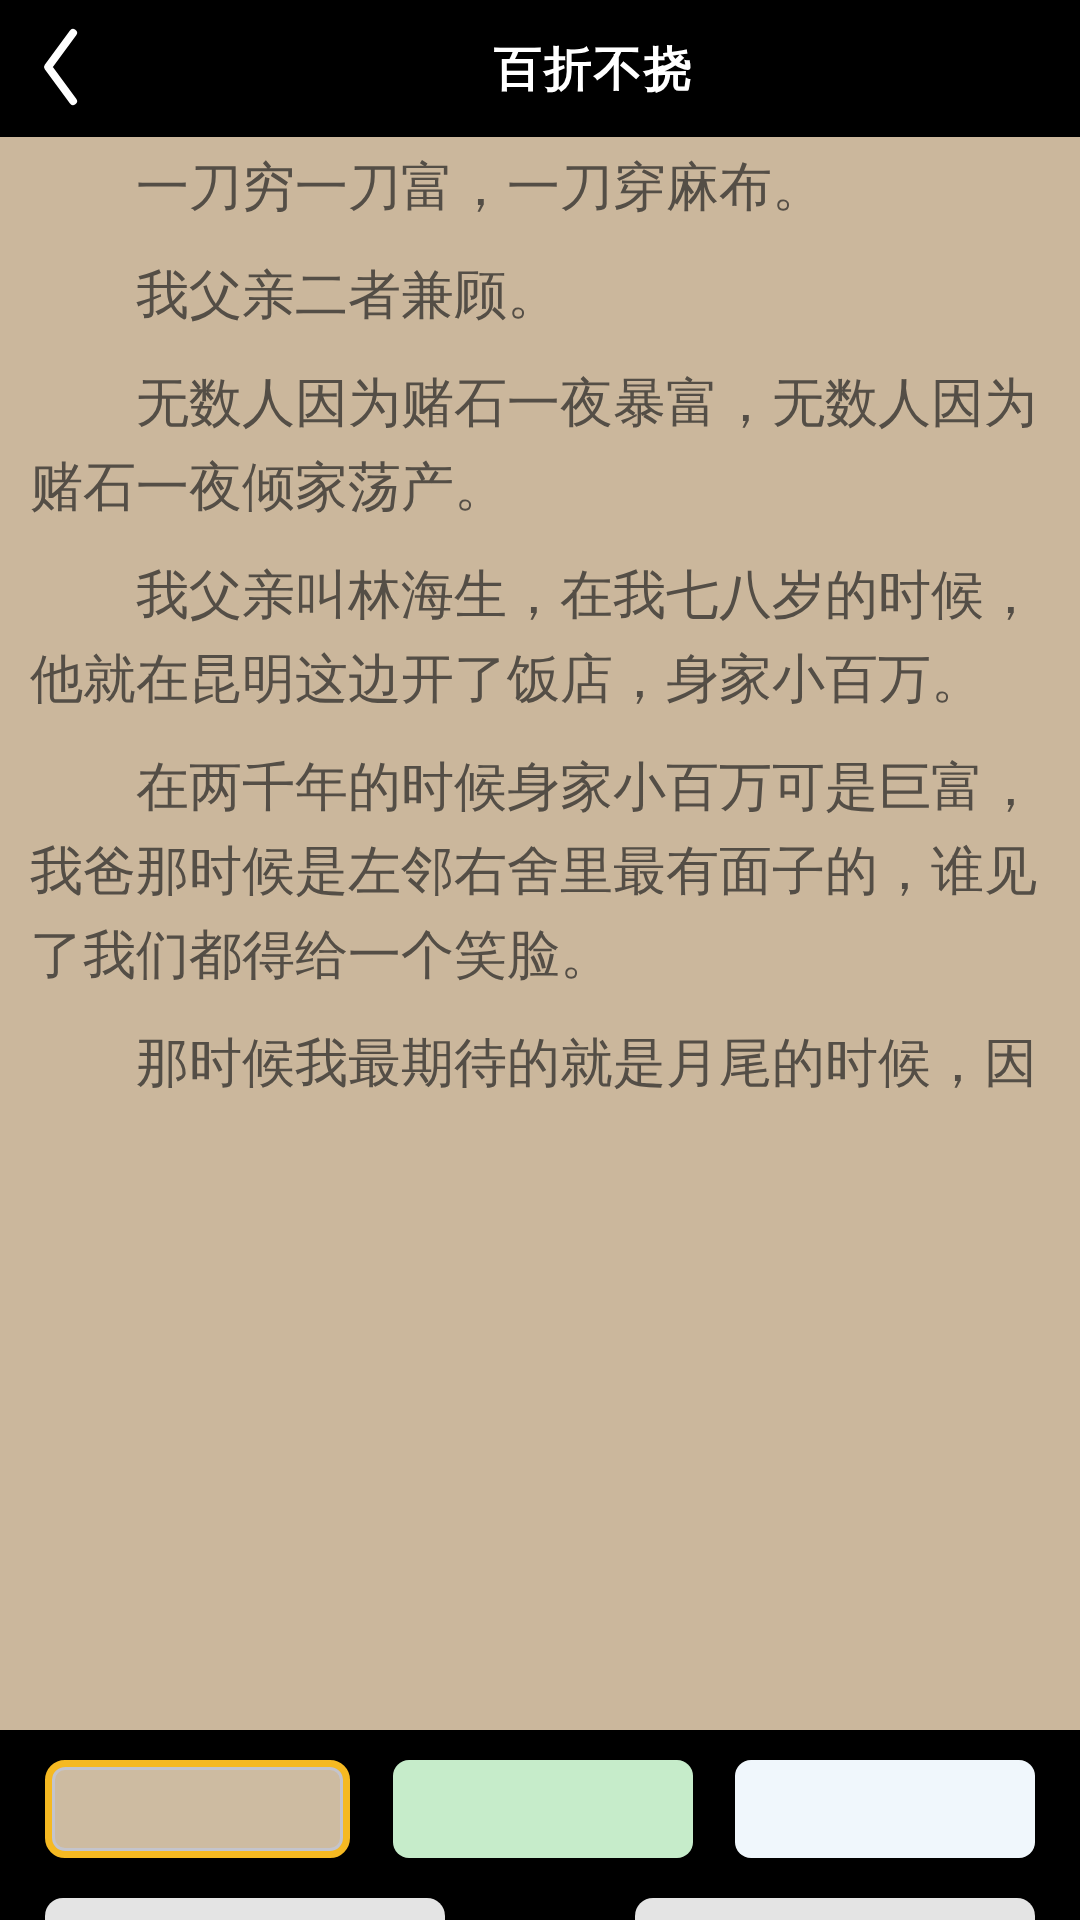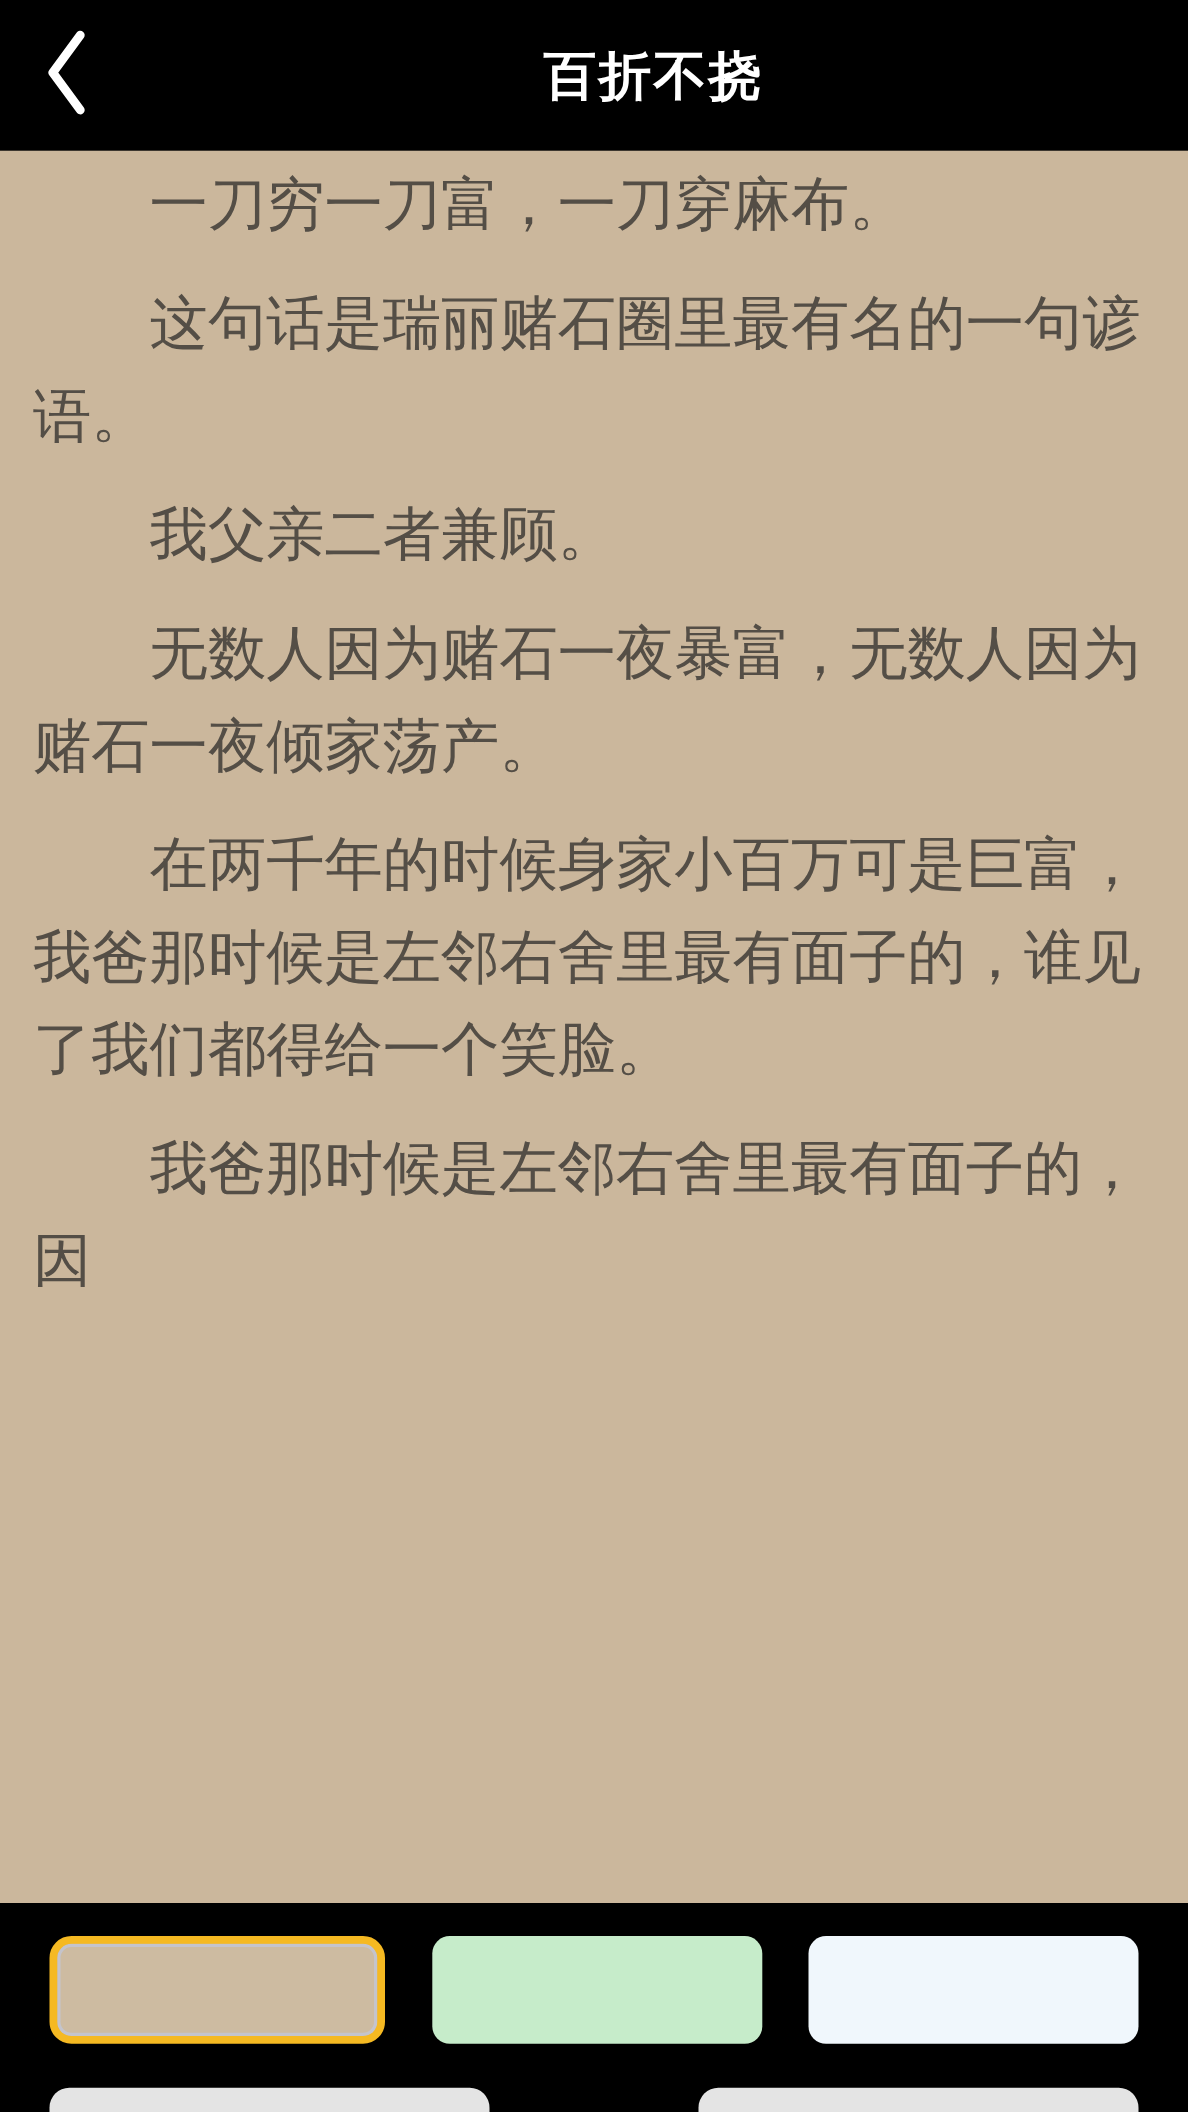--- a/index.html
+++ b/index.html
@@ -71,25 +71,25 @@
       <svg width="40" height="80" viewBox="0 0 40 80">
         <polyline points="33,6 8,40 33,74" fill="none" stroke="#ffffff" stroke-width="8" stroke-linecap="round" stroke-linejoin="round"></polyline>
       </svg>
     </span>
   </div>
   <div class="header-title">百折不挠</div>
 </div>
 
 <div class="content" style="background-color: rgb(203, 183, 156);">
   <p>一刀穷一刀富，一刀穿麻布。</p>
-  <p>这句话是瑞丽赌石圈里最有名的一句谚语。</p>
   <p>我父亲二者兼顾。</p>
   <p>无数人因为赌石一夜暴富，无数人因为赌石一夜倾家荡产。</p>
+  <p>我父亲叫林海生，在我七八岁的时候，他就在昆明这边开了饭店，身家小百万。</p>
   <p>在两千年的时候身家小百万可是巨富，我爸那时候是左邻右舍里最有面子的，谁见了我们都得给一个笑脸。</p>
-  <p>我爸那时候是左邻右舍里最有面子的，因</p>
+  <p>那时候我最期待的就是月尾的时候，因</p>
 </div>
 
 <div class="toolbar">
   <div class="swatch-row">
     <div class="swatch swatch-tan" style="background-color: rgb(205, 187, 161);"></div>
     <div class="swatch swatch-green" style="background-color: rgb(198, 236, 202);"></div>
     <div class="swatch swatch-white" style="background-color: rgb(240, 247, 252);"></div>
   </div>
   <div class="partial-row">
     <div class="partial-btn" style="background-color: rgb(228, 228, 228);"></div>

